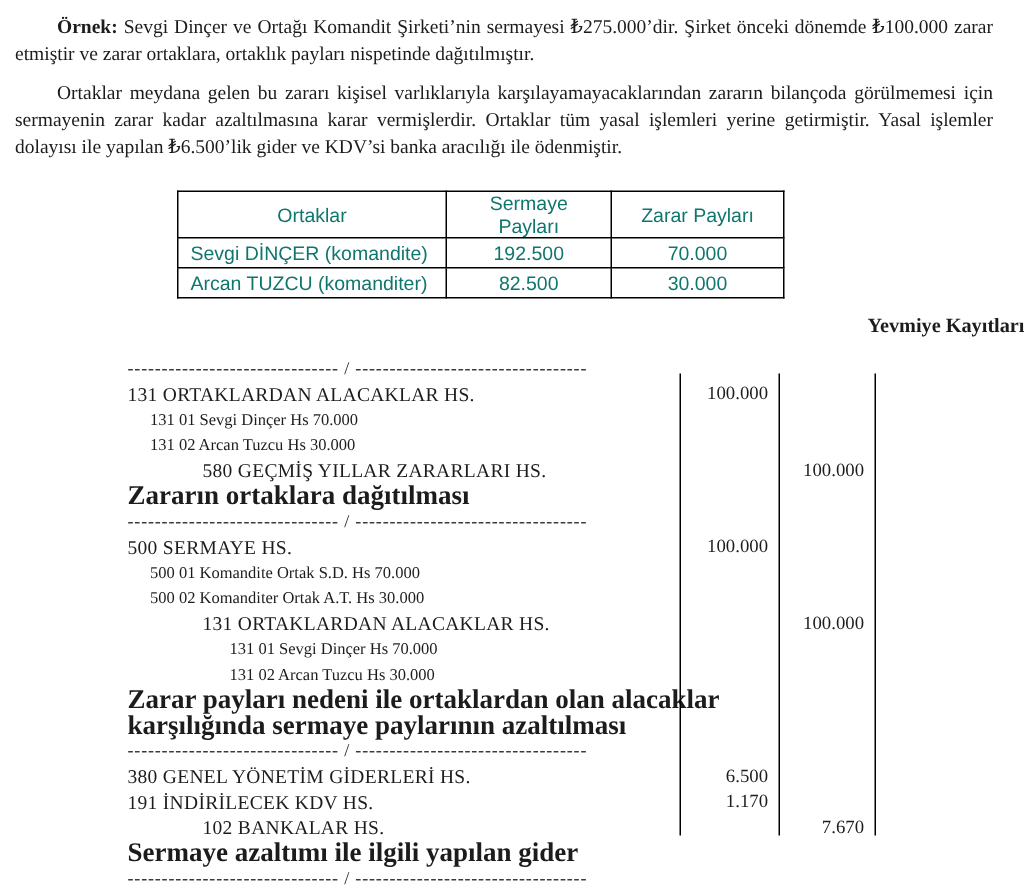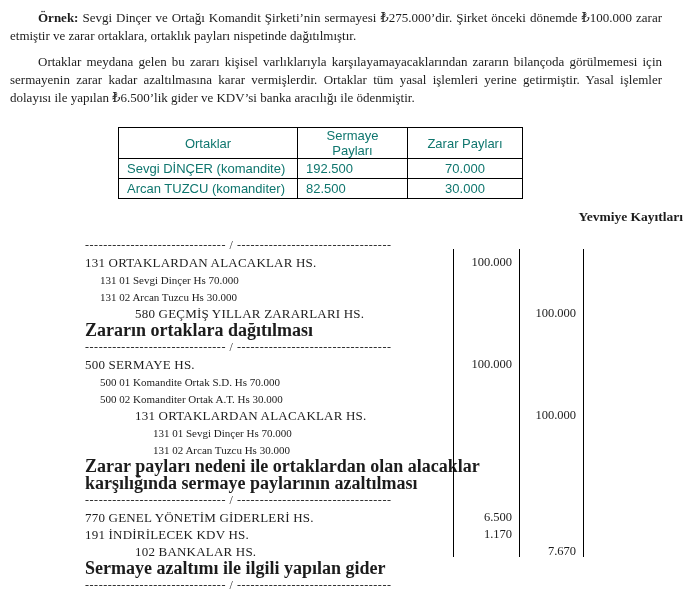--- a/index.html
+++ b/index.html
@@ -23,21 +23,21 @@
   #partners-table{
     position:absolute;left:118px;top:127px;border-collapse:collapse;
     font-family:"Liberation Sans","DejaVu Sans",sans-serif;
     font-size:13px;color:#0f766e;
   }
   #partners-table th,#partners-table td{
     border:1px solid #000;height:20px;padding:0 8px;
   }
   #partners-table th{font-weight:normal;text-align:center;}
   .col-partner{width:179px;text-align:left;}
-  .col-num{width:110px;}
+  .col-num{width:110px;text-align:center;}
   .col-num2{width:115px;text-align:center;}
 
   
   #journal-title{
     position:absolute;left:0;top:209px;width:683px;margin:0;
     text-align:right;font-size:13.5px;font-weight:bold;
   }
 
   
   #journal{
@@ -141,21 +141,21 @@
     <div class="j-row">
       <div class="j-desc j-note">Zarar payları nedeni ile ortaklardan olan alacaklar</div>
     </div>
     <div class="j-row">
       <div class="j-desc j-note">karşılığında sermaye paylarının azaltılması</div>
     </div>
     <div class="j-row">
       <div class="j-desc j-sep">------------------------------- / ----------------------------------</div>
     </div>
     <div class="j-row">
-      <div class="j-desc j-acct" style="padding-left: 0px;">770 GENEL YÖNETİM GİDERLERİ HS.</div>
+      <div class="j-desc j-acct" style="padding-left: 0px;">380 GENEL YÖNETİM GİDERLERİ HS.</div>
       <div class="j-debit">6.500</div>
       <div class="j-credit"></div>
     </div>
     <div class="j-row">
       <div class="j-desc j-acct" style="padding-left: 0px;">191 İNDİRİLECEK KDV HS.</div>
       <div class="j-debit">1.170</div>
       <div class="j-credit"></div>
     </div>
     <div class="j-row">
       <div class="j-desc j-acct" style="padding-left: 50px;">102 BANKALAR HS.</div>

